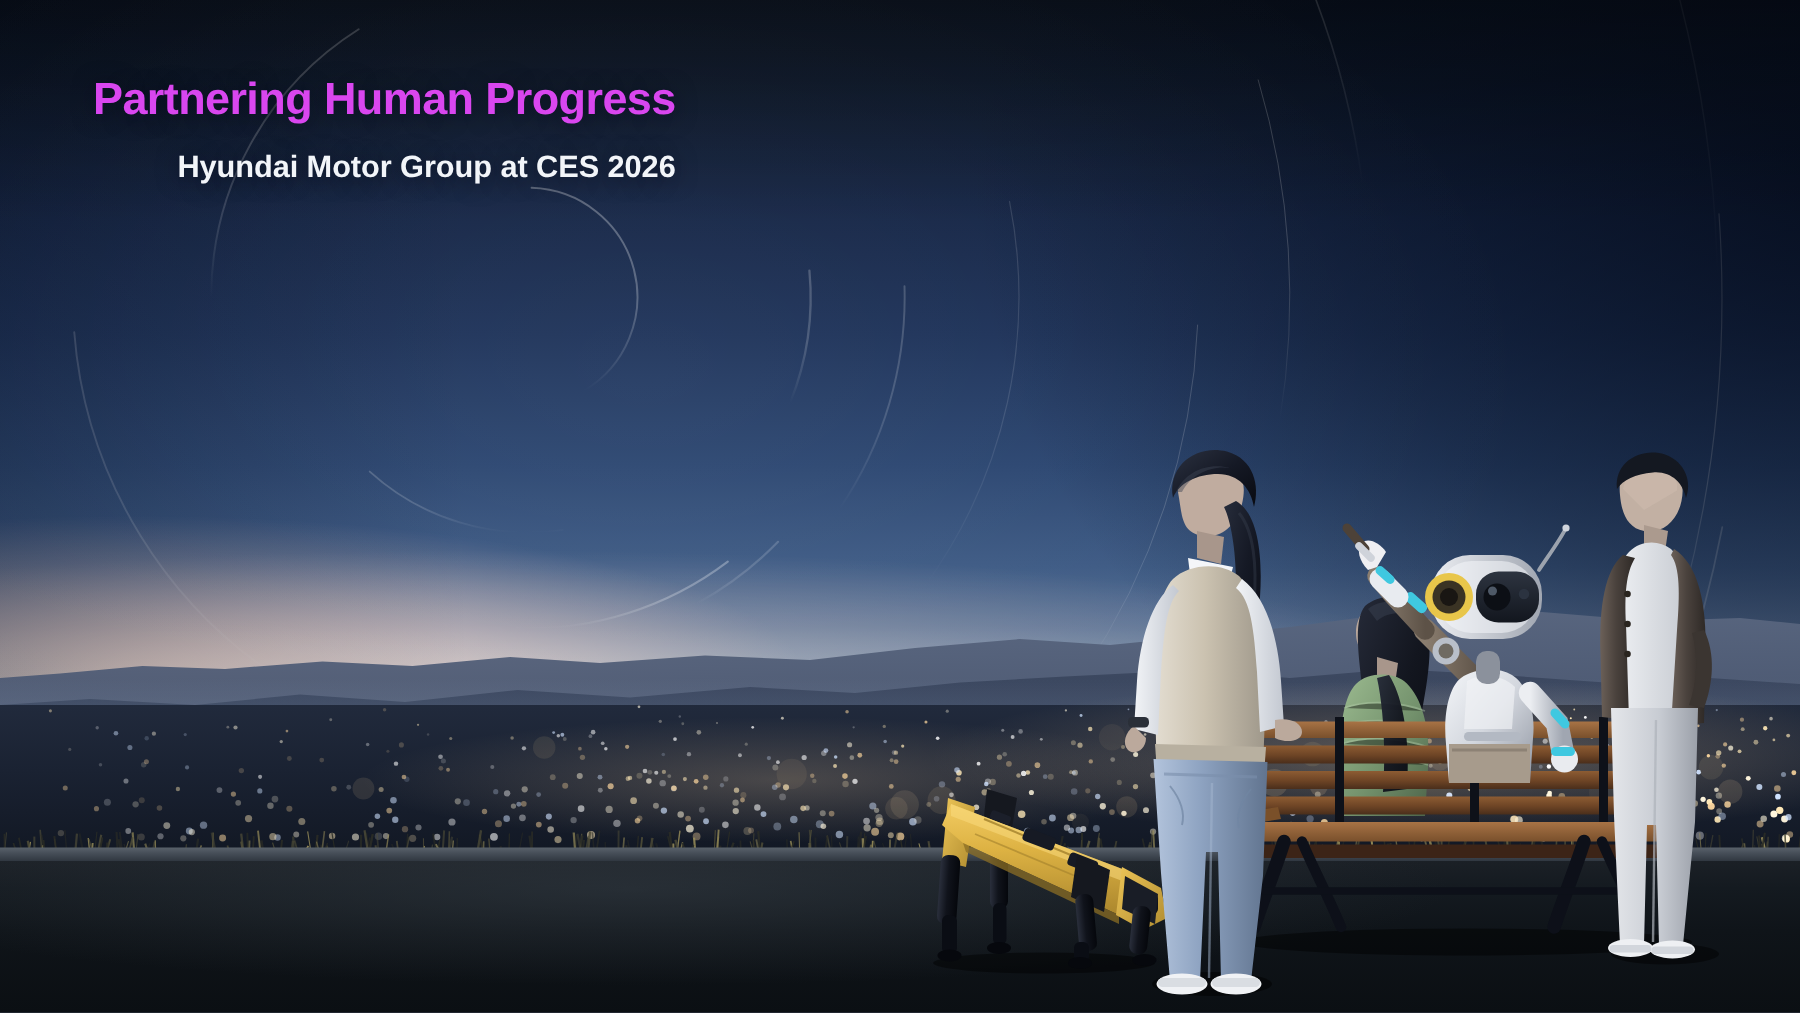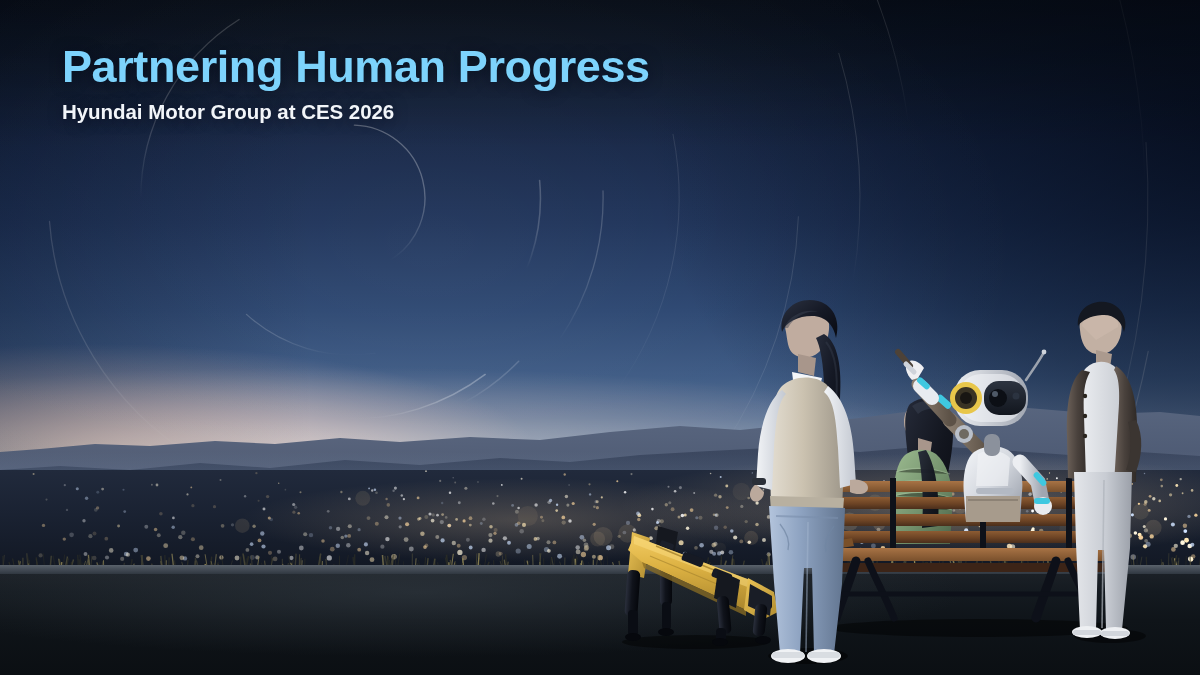--- a/index.html
+++ b/index.html
@@ -90,26 +90,26 @@
   
   .fig{ position:absolute; }
   .fig svg{ display:block; overflow:visible; }
 
   
   #headline{
     position:absolute; left:62px; top:44px; z-index:40;
     text-shadow:0 1px 14px rgba(4,10,24,.55);
   }
   #title{
-    color:#7dd3fc; font-size:45px; line-height:46px;
+    color:#d946ef; font-size:30px; line-height:46px;
     font-weight:600; letter-spacing:-.4px; white-space:nowrap;
   }
   #subtitle{
     color:#f2f5f9; font-size:20.5px; line-height:26px;
-    font-weight:600; letter-spacing:-.05px; margin-top:9px; white-space:nowrap;
+    font-weight:600; letter-spacing:-.05px; margin-top:9px; white-space:nowrap;text-align:right;
   }
 </style>
 </head>
 <body>
 
 <div id="stage">
 
   <div class="layer" id="sky-base"></div>
   <div class="layer" id="sky-warm"></div>
 

